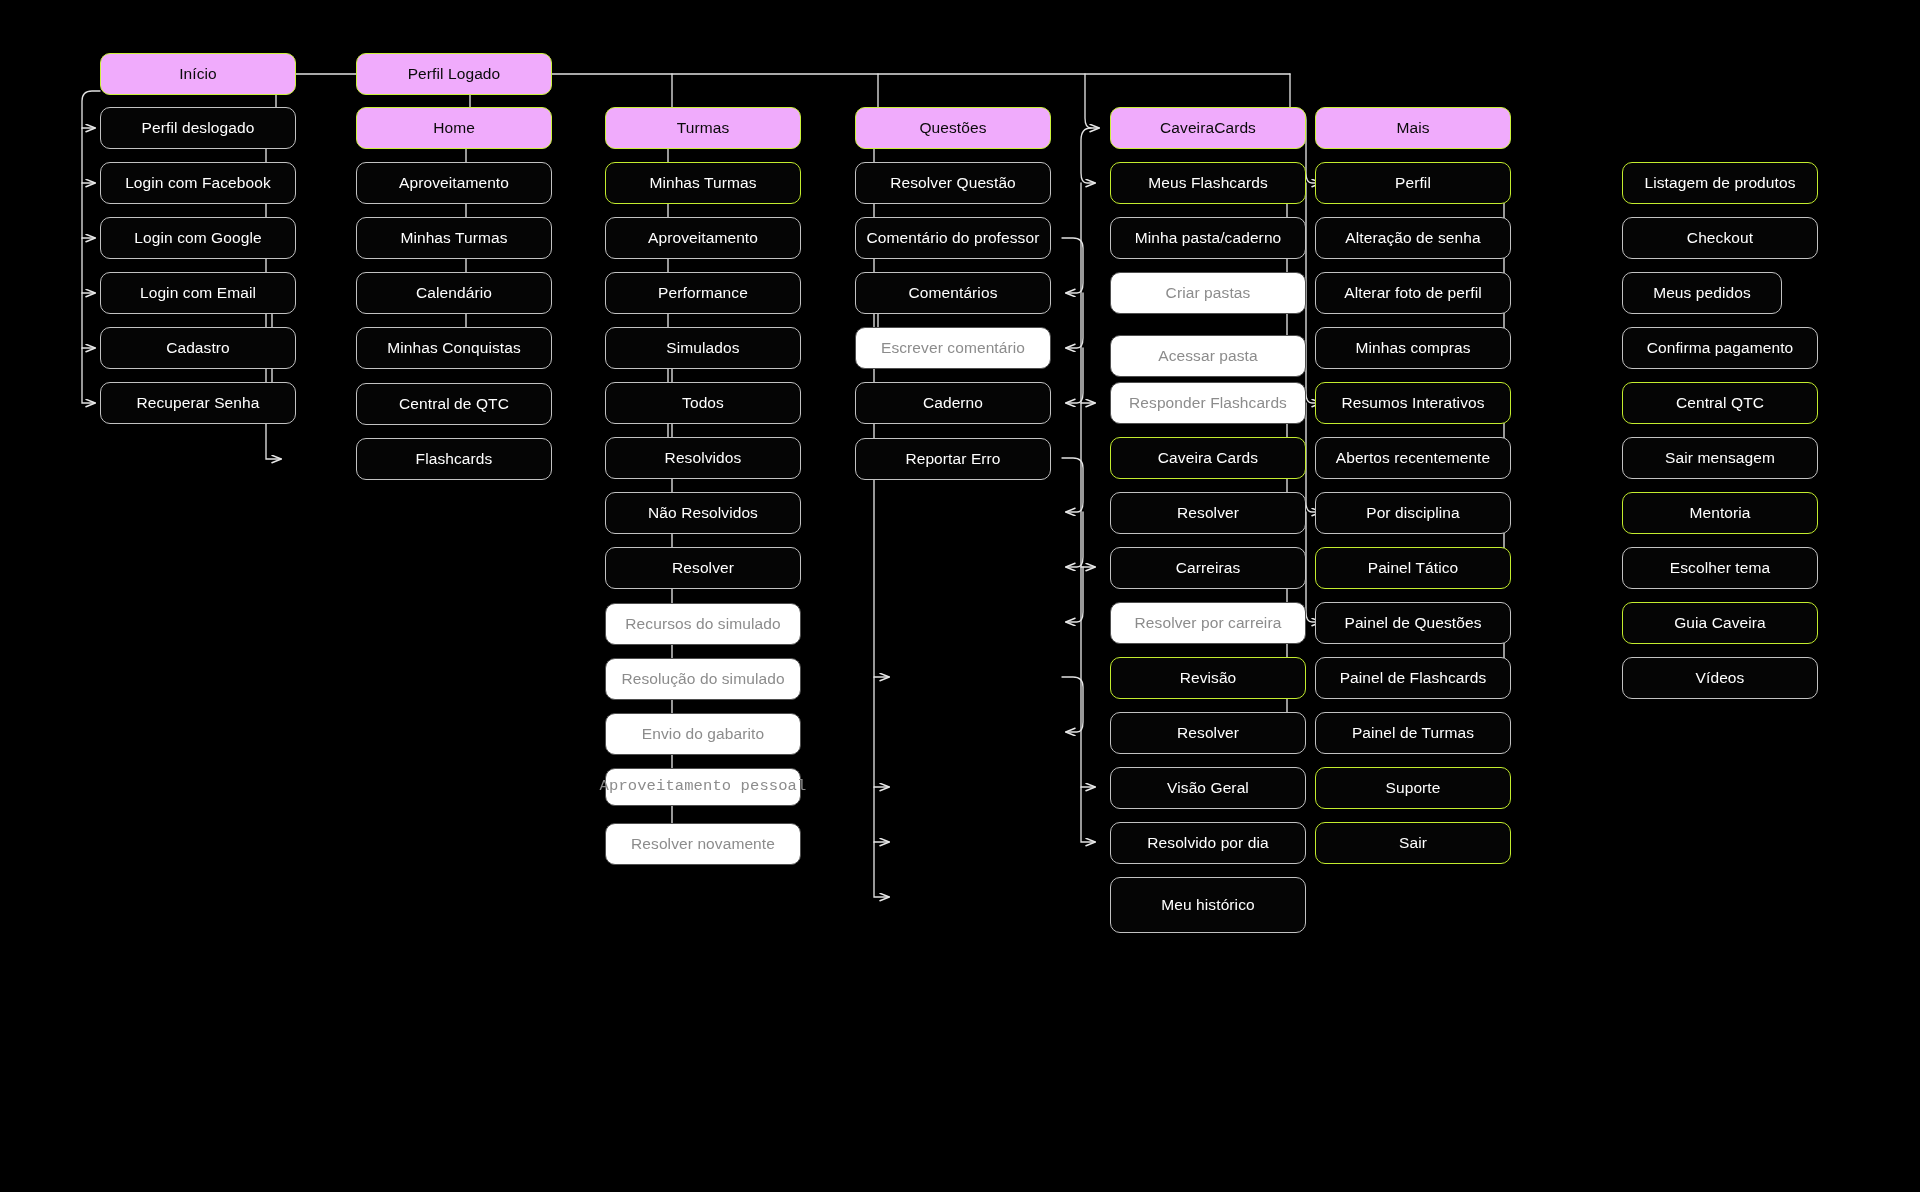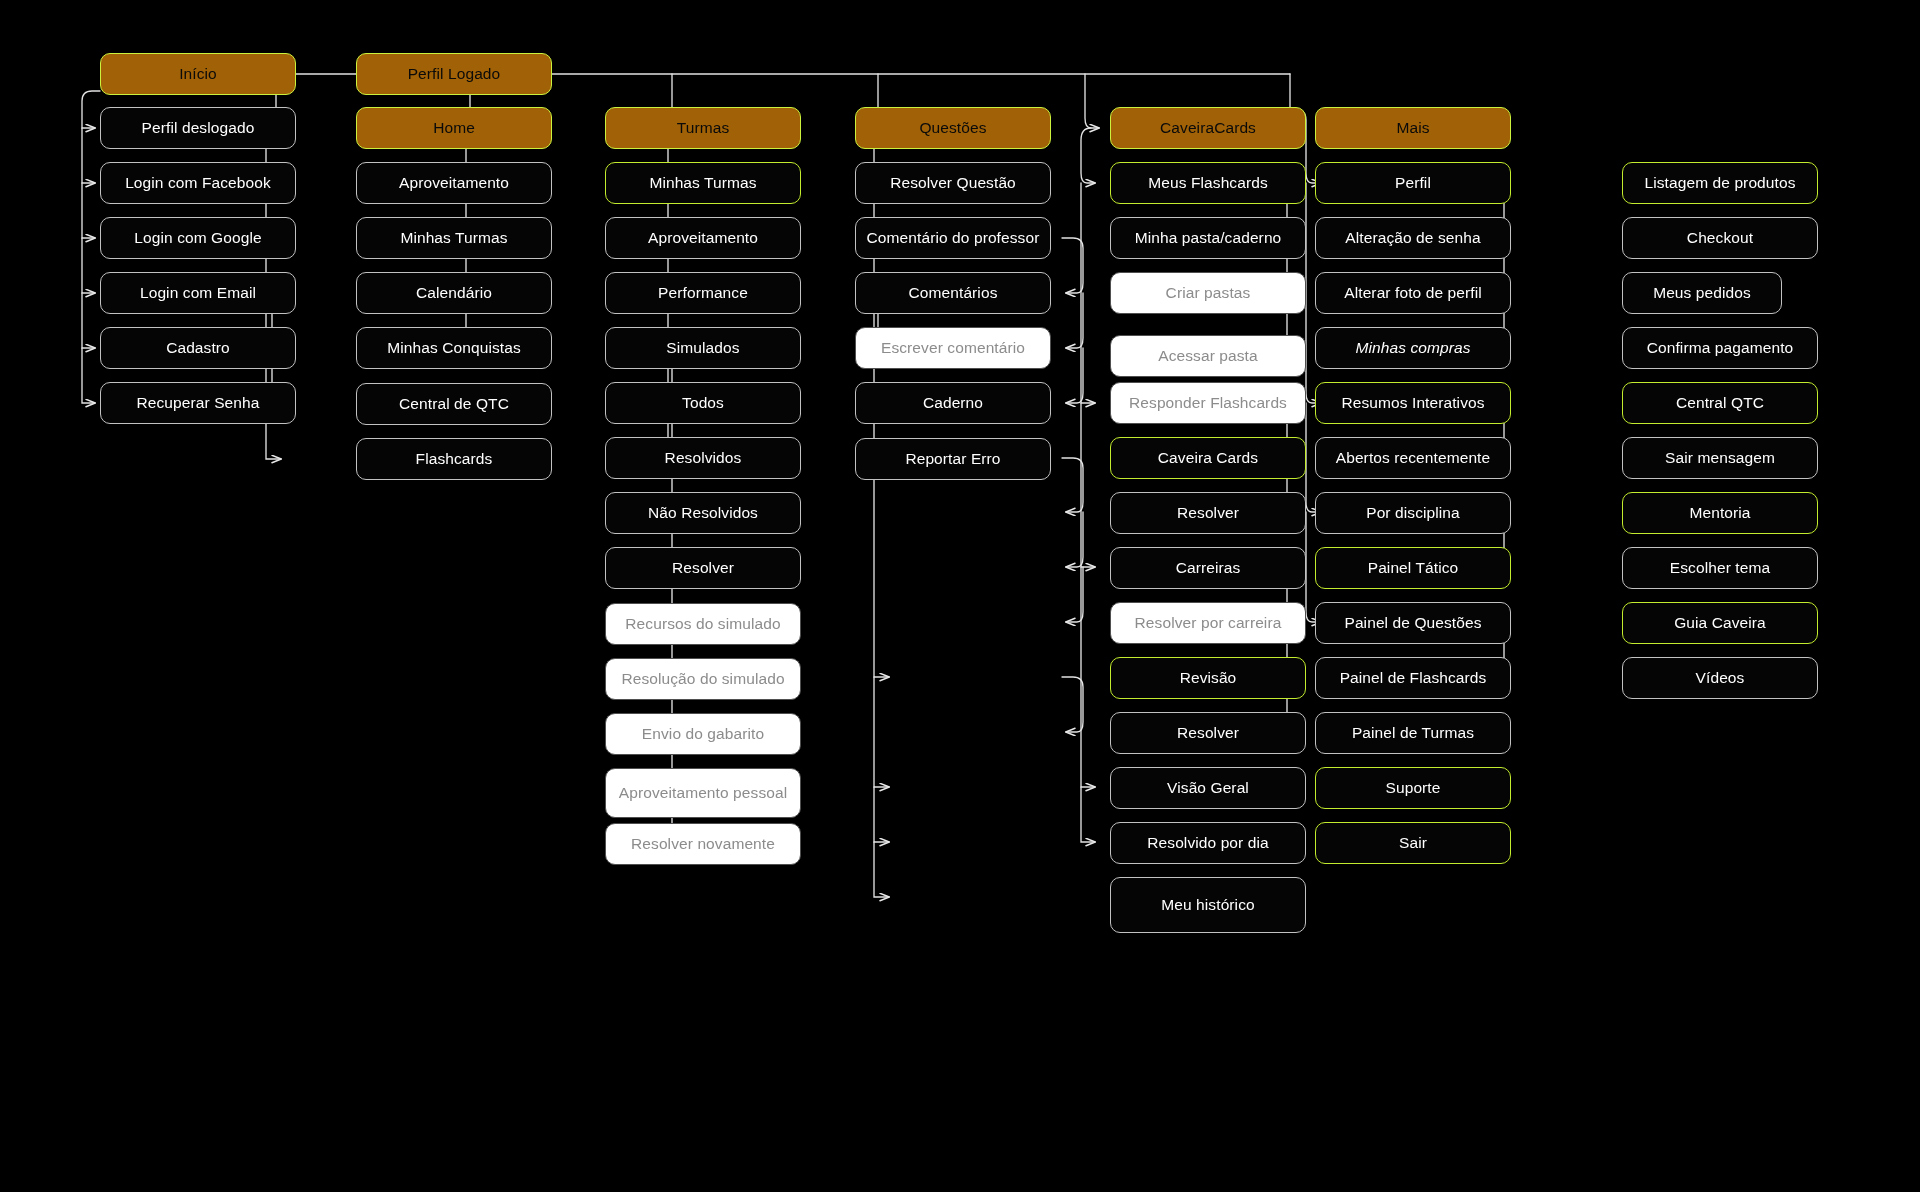--- a/index.html
+++ b/index.html
@@ -18,21 +18,21 @@
     display:flex;align-items:center;justify-content:center;
     text-align:center;
     border-radius:10px;
     font-size:15.5px;
     line-height:1.15;
     letter-spacing:.1px;
     padding:0 8px;
     white-space:nowrap;
   }
   .node.head{
-    background:#a16207;
+    background:#f0abfc;
     border:1px solid #cbf23c;
     color:#0a0a0a;
     font-weight:400;
   }
   .node.plain{
     background:#050505;
     border:1.3px solid #c2c2c2;
     color:#ffffff;
   }
   .node.hl{
@@ -178,21 +178,21 @@
   <div class="node plain" style="left:605px;top:217px;width:196px;height:42px;">Aproveitamento</div>
   <div class="node plain" style="left:605px;top:272px;width:196px;height:42px;">Performance</div>
   <div class="node plain" style="left:605px;top:327px;width:196px;height:42px;">Simulados</div>
   <div class="node plain" style="left:605px;top:382px;width:196px;height:42px;">Todos</div>
   <div class="node plain" style="left:605px;top:437px;width:196px;height:42px;">Resolvidos</div>
   <div class="node plain" style="left:605px;top:492px;width:196px;height:42px;">Não Resolvidos</div>
   <div class="node plain" style="left:605px;top:547px;width:196px;height:42px;">Resolver</div>
   <div class="node dim" style="left:605px;top:603px;width:196px;height:42px;">Recursos do simulado</div>
   <div class="node dim" style="left:605px;top:658px;width:196px;height:42px;">Resolução do simulado</div>
   <div class="node dim" style="left:605px;top:713px;width:196px;height:42px;">Envio do gabarito</div>
-  <div class="node dim" style="left:605px;top:768px;width:196px;height:50px;">Aproveitamento pessoal</div>
+  <div class="node dim" style="left:605px;top:768px;width:196px;height:38px;font-family:Liberation Mono, monospace;">Aproveitamento pessoal</div>
   <div class="node dim" style="left:605px;top:823px;width:196px;height:42px;">Resolver novamente</div>
 
   <div class="node head" style="left:855px;top:107px;width:196px;height:42px;">Questões</div>
   <div class="node plain" style="left:855px;top:162px;width:196px;height:42px;">Resolver Questão</div>
   <div class="node plain" style="left:855px;top:217px;width:196px;height:42px;">Comentário do professor</div>
   <div class="node plain" style="left:855px;top:272px;width:196px;height:42px;">Comentários</div>
   <div class="node dim" style="left:855px;top:327px;width:196px;height:42px;">Escrever comentário</div>
   <div class="node plain" style="left:855px;top:382px;width:196px;height:42px;">Caderno</div>
   <div class="node plain" style="left:855px;top:438px;width:196px;height:42px;">Reportar Erro</div>
 
@@ -209,21 +209,21 @@
   <div class="node hl" style="left:1110px;top:657px;width:196px;height:42px;">Revisão</div>
   <div class="node plain" style="left:1110px;top:712px;width:196px;height:42px;">Resolver</div>
   <div class="node plain" style="left:1110px;top:767px;width:196px;height:42px;">Visão Geral</div>
   <div class="node plain" style="left:1110px;top:822px;width:196px;height:42px;">Resolvido por dia</div>
   <div class="node plain" style="left:1110px;top:877px;width:196px;height:56px;">Meu histórico</div>
 
   <div class="node head" style="left:1315px;top:107px;width:196px;height:42px;">Mais</div>
   <div class="node hl" style="left:1315px;top:162px;width:196px;height:42px;">Perfil</div>
   <div class="node plain" style="left:1315px;top:217px;width:196px;height:42px;">Alteração de senha</div>
   <div class="node plain" style="left:1315px;top:272px;width:196px;height:42px;">Alterar foto de perfil</div>
-  <div class="node plain" style="left:1315px;top:327px;width:196px;height:42px;font-style:italic;">Minhas compras</div>
+  <div class="node plain" style="left:1315px;top:327px;width:196px;height:42px;">Minhas compras</div>
   <div class="node hl" style="left:1315px;top:382px;width:196px;height:42px;">Resumos Interativos</div>
   <div class="node plain" style="left:1315px;top:437px;width:196px;height:42px;">Abertos recentemente</div>
   <div class="node plain" style="left:1315px;top:492px;width:196px;height:42px;">Por disciplina</div>
   <div class="node hl" style="left:1315px;top:547px;width:196px;height:42px;">Painel Tático</div>
   <div class="node plain" style="left:1315px;top:602px;width:196px;height:42px;">Painel de Questões</div>
   <div class="node plain" style="left:1315px;top:657px;width:196px;height:42px;">Painel de Flashcards</div>
   <div class="node plain" style="left:1315px;top:712px;width:196px;height:42px;">Painel de Turmas</div>
   <div class="node hl" style="left:1315px;top:767px;width:196px;height:42px;">Suporte</div>
   <div class="node hl" style="left:1315px;top:822px;width:196px;height:42px;">Sair</div>
 

